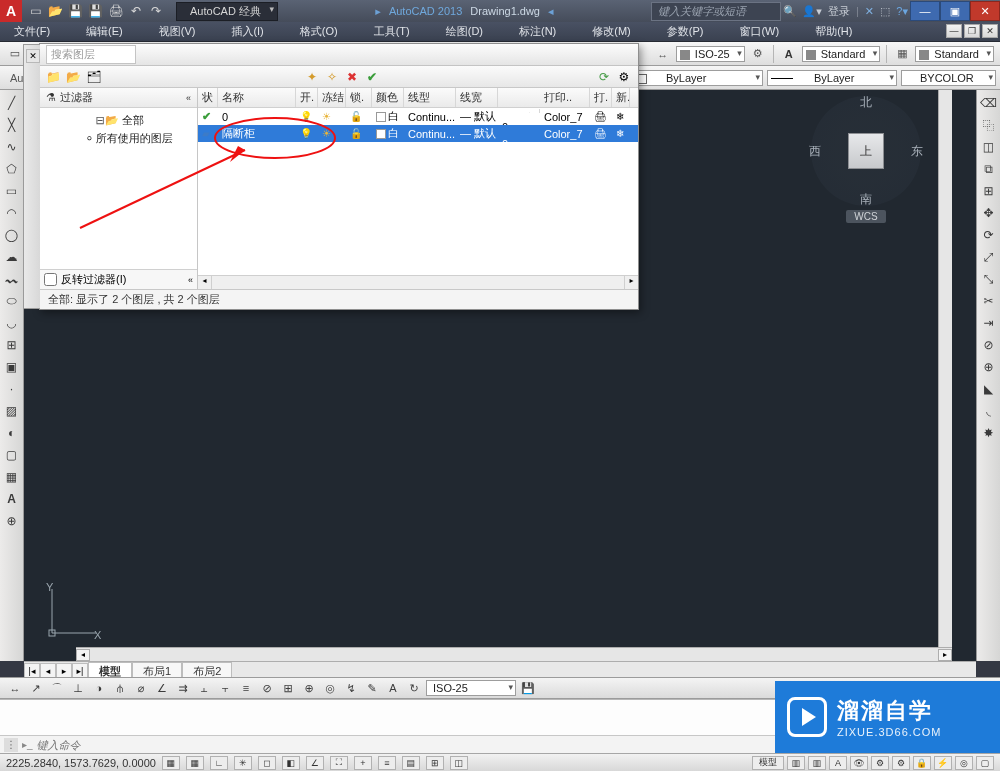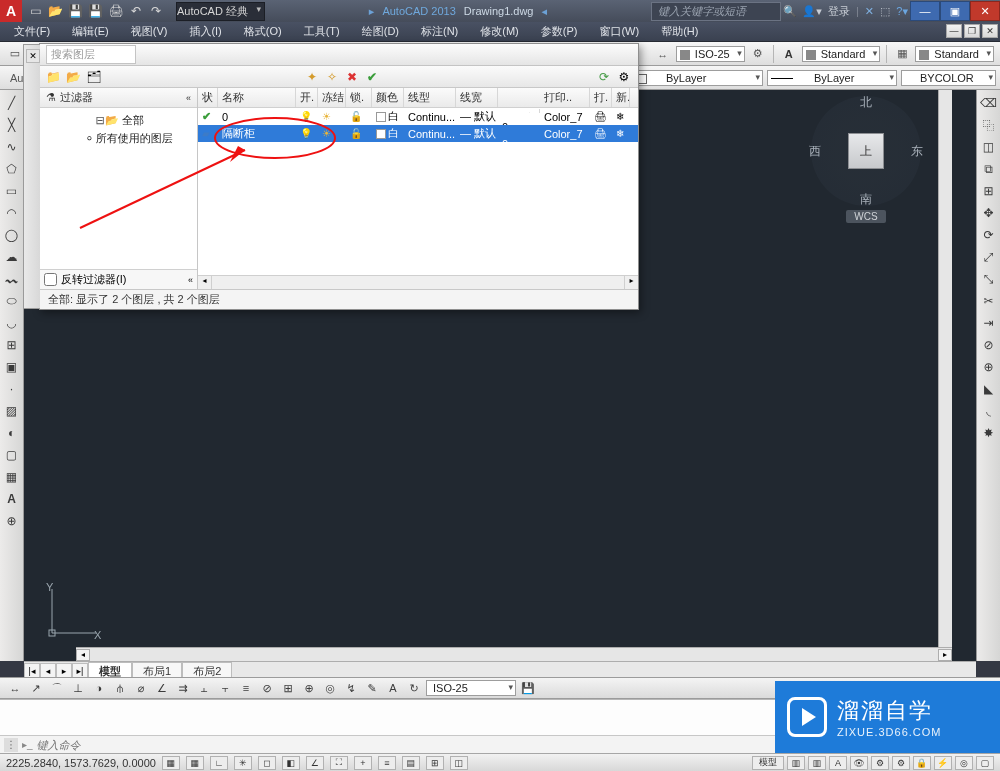--- a/index.html
+++ b/index.html
@@ -3,34 +3,34 @@
 <meta charset="utf-8">
 <style>
 * { margin: 0; padding: 0; box-sizing: border-box; font-family: "Microsoft YaHei", SimSun, Arial, sans-serif; font-size: 11px; }
 body { background: #343843; width: 1000px; height: 771px; overflow: hidden; position: relative; }
 
 
 .titlebar { height: 22px; background: linear-gradient(#5a6374,#454c5a); display: flex; align-items: center; color: #e6e6e6; }
 .titlebar .logo { width: 22px; height: 22px; background: #c92a2a; display: flex; align-items: center; justify-content: center; color: #fff; font-weight: bold; font-size: 14px; }
 .titlebar .qat { display: flex; gap: 4px; padding: 0 6px; }
 .titlebar .qat span { width: 16px; height: 16px; display: inline-flex; align-items: center; justify-content: center; color: #d9d9d9; font-size: 12px; }
-.titlebar .workspace { background: #2a2e38; border: 1px solid #1b1e25; padding: 1px 16px 1px 0; color: #d6d6d6; margin-left: 6px; position: relative; }
+.titlebar .workspace { background: #2a2e38; border: 1px solid #1b1e25; padding: 1px 16px 1px 13px; color: #d6d6d6; margin-left: 6px; position: relative; }
 .titlebar .workspace::after { content:"▾"; position:absolute; right:3px; top:1px; font-size:9px; color:#bbb;}
 .titlebar .title-center { flex:1; display:flex; justify-content:center; gap:8px; color:#b7cbe6; }
 .titlebar .title-center .app { color:#6fa8dc; }
 .titlebar .title-center .doc { color:#cdd9e5; }
 .titlebar .searchhelp { background:#3d4452; border:1px solid #6b7383; padding:1px 6px; color:#9aa3b0; font-style:italic; width:130px; }
 .titlebar .right-cluster { display:flex; gap:6px; align-items:center; padding:0 2px; color:#c8cdd5; }
 .titlebar .winbtns { display:flex; margin-left:auto; }
 .titlebar .winbtns span { width: 30px; height:20px; display:inline-flex; align-items:center; justify-content:center; color:#fff; }
 .titlebar .winbtns .min,.titlebar .winbtns .max{ background:#3e6ab0; border:1px solid #2b4a7a;}
 .titlebar .winbtns .close{ background:#c1392b; border:1px solid #8a271e;}
 
 
-.menubar { height: 20px; background: linear-gradient(#495163,#3a4150); display:flex; align-items:flex-end; padding:0 6px; gap:6px; color:#e0e3e8; border-bottom:1px solid #262a33;}
+.menubar { height: 20px; background: linear-gradient(#495163,#3a4150); display:flex; align-items:flex-end; padding:0 6px; gap:20px; color:#e0e3e8; border-bottom:1px solid #262a33;}
 .menubar span { padding: 2px 8px; }
 
 
 .propbar { height:24px; background: linear-gradient(#f6f6f6,#dedede); border-bottom:1px solid #9c9c9c; display:flex; align-items:center; gap:4px; padding:0 6px;}
 .propbar .combo { background:#fff; border:1px solid #9d9d9d; padding:1px 14px 1px 18px; position:relative; color:#222; }
 .propbar .combo::before{ content:""; position:absolute; left:3px; top:3px; width:10px; height:10px; background:#888;}
 .propbar .combo::after{ content:"▾"; position:absolute; right:2px; top:1px; font-size:9px; color:#555;}
 .propbar .ico { width:18px; height:18px; display:inline-flex; align-items:center; justify-content:center; color:#555; }
 .propbar .sep { width:1px; height:18px; background:#b5b5b5; margin:0 2px;}
 
@@ -118,21 +118,21 @@
 
 .annot { position:absolute; left:60px; top:60px; width:320px; height:180px; z-index:40; pointer-events:none;}
 .annot ellipse{ fill:none; stroke:#e11; stroke-width:2;}
 .annot line{ stroke:#e11; stroke-width:2;}
 .annot polygon{ fill:#e11;}
 
 
 .watermark{ position:absolute; right:0; bottom:18px; width:225px; height:72px; background:#1e7bd9; color:#fff; display:flex; align-items:center; gap:10px; padding:0 12px; z-index:50;}
 .watermark .play{ width:40px; height:40px; border:3px solid #fff; border-radius:8px; display:flex; align-items:center; justify-content:center;}
 .watermark .play::before{ content:""; border-left:14px solid #fff; border-top:9px solid transparent; border-bottom:9px solid transparent; margin-left:4px;}
-.watermark .txt .t1{ font-size:22px; font-weight:normal; letter-spacing:2px;}
+.watermark .txt .t1{ font-size:22px; font-weight:bold; letter-spacing:2px;}
 .watermark .txt .t2{ font-size:11px; letter-spacing:1px; opacity:.9;}
 
 .doc-winbtns{ position:absolute; right:2px; top:24px; display:flex; gap:2px;}
 .doc-winbtns span{ width:16px; height:14px; background:linear-gradient(#f2f2f2,#d8d8d8); border:1px solid #a8a8a8; display:inline-flex; align-items:center; justify-content:center; font-size:9px; color:#333;}
 
 .mini-icon { font-size: 10px; }
 .bulb { color:#e8c84a;}
 .sun { color:#e8b43a;}
 .swatch-sq{ width:10px; height:10px; border:1px solid #999; background:#fff; display:inline-block;}
 .check{ color:#3a9d3a; font-weight:bold;}

